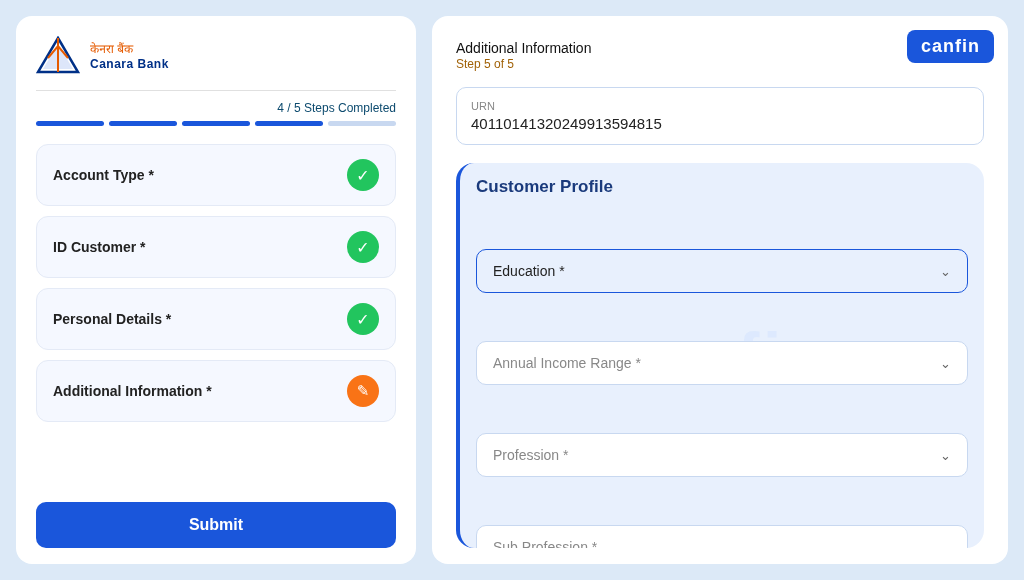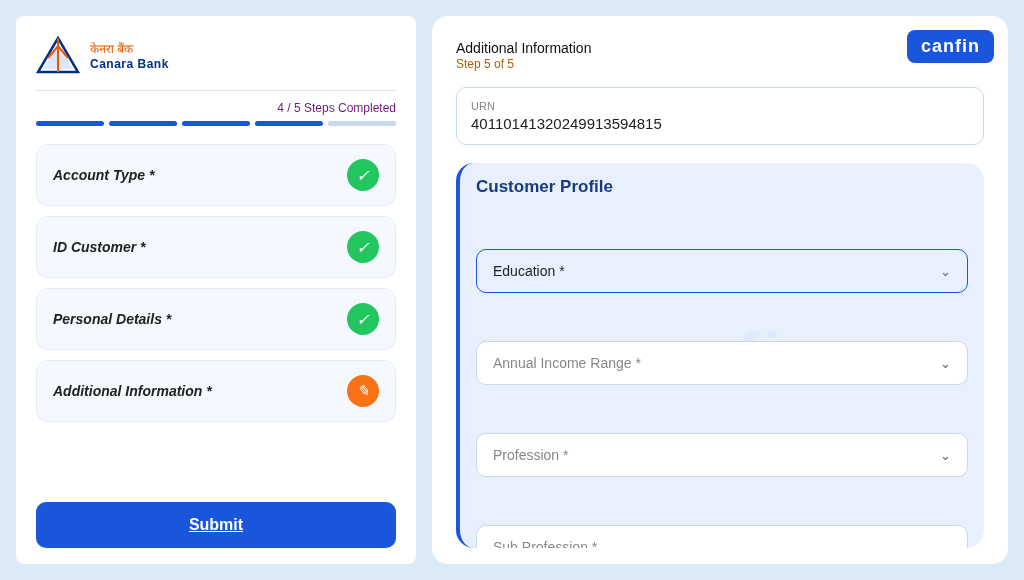--- a/index.html
+++ b/index.html
@@ -18,21 +18,21 @@
       gap: 16px;
       width: 100%;
       height: 100%;
       padding: 16px;
       background: #dce9f7;
     }
 
     
     .left-panel {
       background: #fff;
-      border-radius: 8px;
+      border-radius: 16px;
       width: 400px;
       min-width: 380px;
       padding: 20px 20px 16px 20px;
       display: flex;
       flex-direction: column;
       gap: 0;
       position: relative;
     }
     .bank-logo {
       display: flex;
@@ -57,21 +57,21 @@
 
     .divider {
       border: none;
       border-top: 1.5px solid #e0e0e0;
       margin: 0 0 10px 0;
     }
 
     .steps-label {
       text-align: right;
       font-size: 12px;
-      color: #701a75;
+      color: #0c4a6e;
       margin-bottom: 6px;
     }
     .progress-bar-row {
       display: flex;
       gap: 5px;
       margin-bottom: 18px;
     }
     .progress-segment {
       height: 5px;
       border-radius: 3px;
@@ -87,21 +87,20 @@
       flex: 1;
     }
     .step-item {
       background: #f5f8ff;
       border-radius: 12px;
       padding: 14px 16px;
       display: flex;
       align-items: center;
       justify-content: space-between;
       border: 1px solid #e4eaf6;
-      font-style: italic;
     }
     .step-item-label {
       font-size: 14px;
       font-weight: 600;
       color: #222;
     }
     .check-icon {
       width: 32px;
       height: 32px;
       border-radius: 50%;
@@ -130,21 +129,20 @@
       margin-top: 14px;
       background: #1a56db;
       color: #fff;
       border: none;
       border-radius: 10px;
       padding: 14px;
       font-size: 16px;
       font-weight: 700;
       cursor: pointer;
       width: 100%;
-      text-decoration: underline;
     }
 
     
     .right-panel {
       background: #fff;
       border-radius: 16px;
       flex: 1;
       padding: 24px 24px 16px 24px;
       display: flex;
       flex-direction: column;

